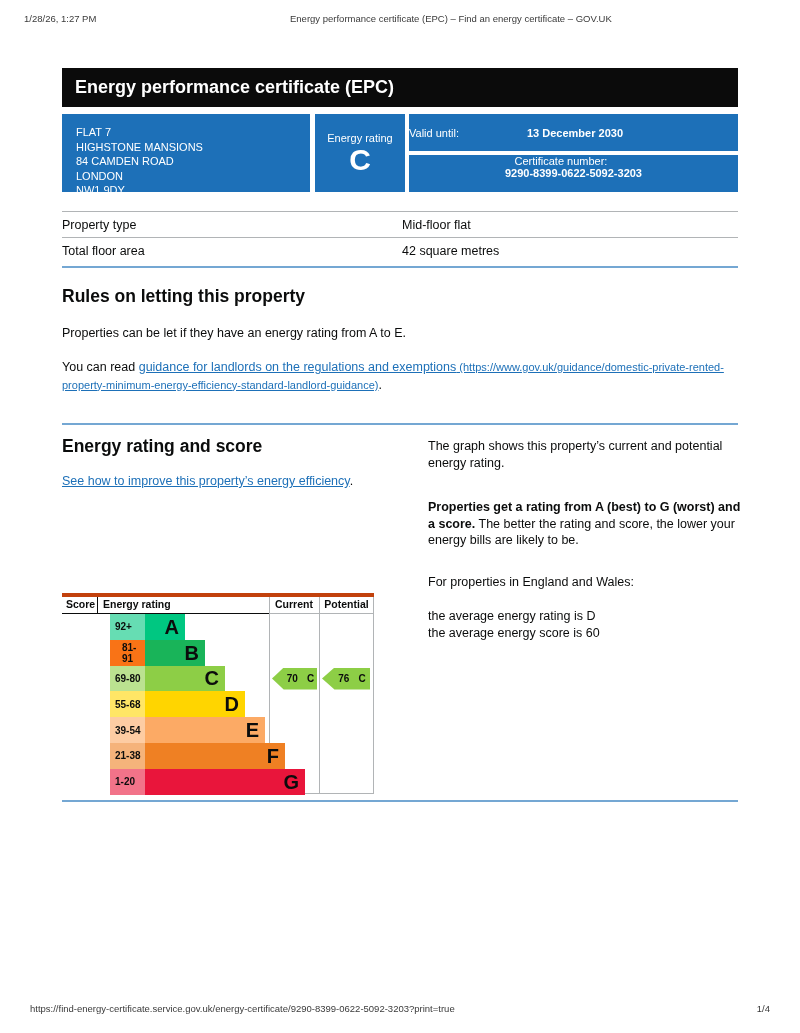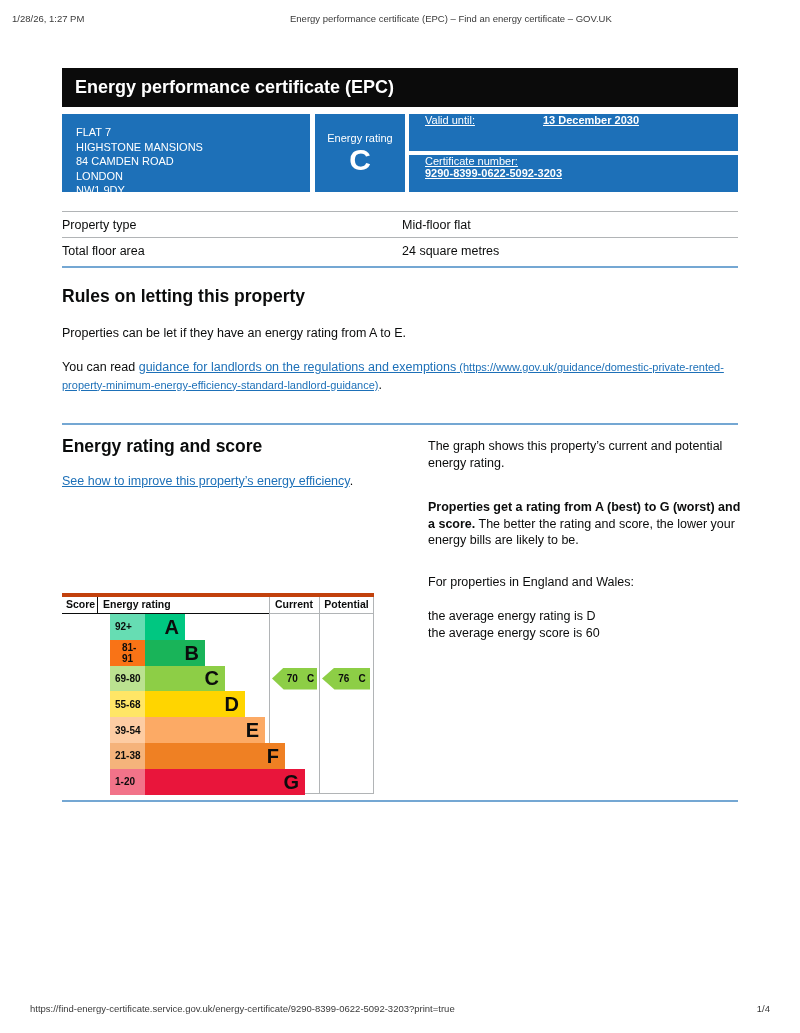--- a/index.html
+++ b/index.html
@@ -7,41 +7,41 @@
   body {
     width:800px; height:1033px; position:relative;
     font-family:"Liberation Sans","DejaVu Sans",sans-serif;
     color:#0b0c0c;
   }
   .abs { position:absolute; }
 
   
   .print-meta { font-size:9.5px; color:#3a3a3a; }
   #print-title { left:290px; top:13px; }
-  #print-timestamp { left:12px; top:13px; }
+  #print-timestamp { left:24px; top:13px; }
   #footer-url { left:30px; top:1003px; }
   #footer-page { right:30px; top:1003px; }
 
   
   #banner {
     left:62px; top:68px; width:676px; height:39px;
     background:#0b0b0b; color:#ffffff;
     font-size:18px; font-weight:bold; line-height:39px;
     padding-left:13px;
   }
 
   
   #summary { left:62px; top:114px; width:676px; height:78px; display:flex; }
   .blue-box { background:#1d70b8; color:#ffffff; }
   #address-box { width:248px; padding:11px 14px; font-size:11px; line-height:14.6px; margin-right:5px; }
   #rating-box { width:90px; margin-right:4px; display:flex; flex-direction:column; align-items:center; justify-content:center; }
   #rating-box .rating-label { font-size:11px; margin-bottom:1px; }
   #rating-box .rating-letter { font-size:30px; font-weight:bold; line-height:30px; }
   #summary-right { flex:1; display:flex; flex-direction:column; }
-  #summary-right .kv-box { flex:1; display:flex; padding-left:16px; font-size:11px;text-decoration:underline; }
+  #summary-right .kv-box { flex:1; display:flex; align-items:center; padding-left:0; font-size:11px; }
   #summary-right .kv-box + .kv-box { margin-top:4px;flex-direction:column; }
   .kv-label { width:118px; }
   .kv-value { font-weight:bold; }
 
   
   #property-table { left:62px; top:211px; width:676px; font-size:12.5px; }
   .pt-row { height:26px; border-top:1px solid #b1b4b6; display:flex; align-items:center; }
   .pt-label { width:340px; }
 
   .divider { left:62px; width:676px; height:2px; background:#74a7d3; }
@@ -126,21 +126,21 @@
   </div>
 </div>
 
 <div class="abs" id="property-table">
   <div class="pt-row">
     <div class="pt-label">Property type</div>
     <div>Mid-floor flat</div>
   </div>
   <div class="pt-row">
     <div class="pt-label">Total floor area</div>
-    <div>24 square metres</div>
+    <div>42 square metres</div>
   </div>
 </div>
 
 <div class="abs divider" id="divider-1"></div>
 
 <h2 class="abs section-heading" id="letting-heading">Rules on letting this property</h2>
 <p class="abs body-text" id="letting-p1">Properties can be let if they have an energy rating from A to E.</p>
 <p class="abs body-text" id="letting-p2">
   <span>You can read </span><a class="govuk-link"><span>guidance for landlords on the regulations and exemptions</span><span class="link-url-small"> (https://www.gov.uk/guidance/domestic-private-rented-property-minimum-energy-efficiency-standard-landlord-guidance)</span></a><span>.</span>
 </p>

